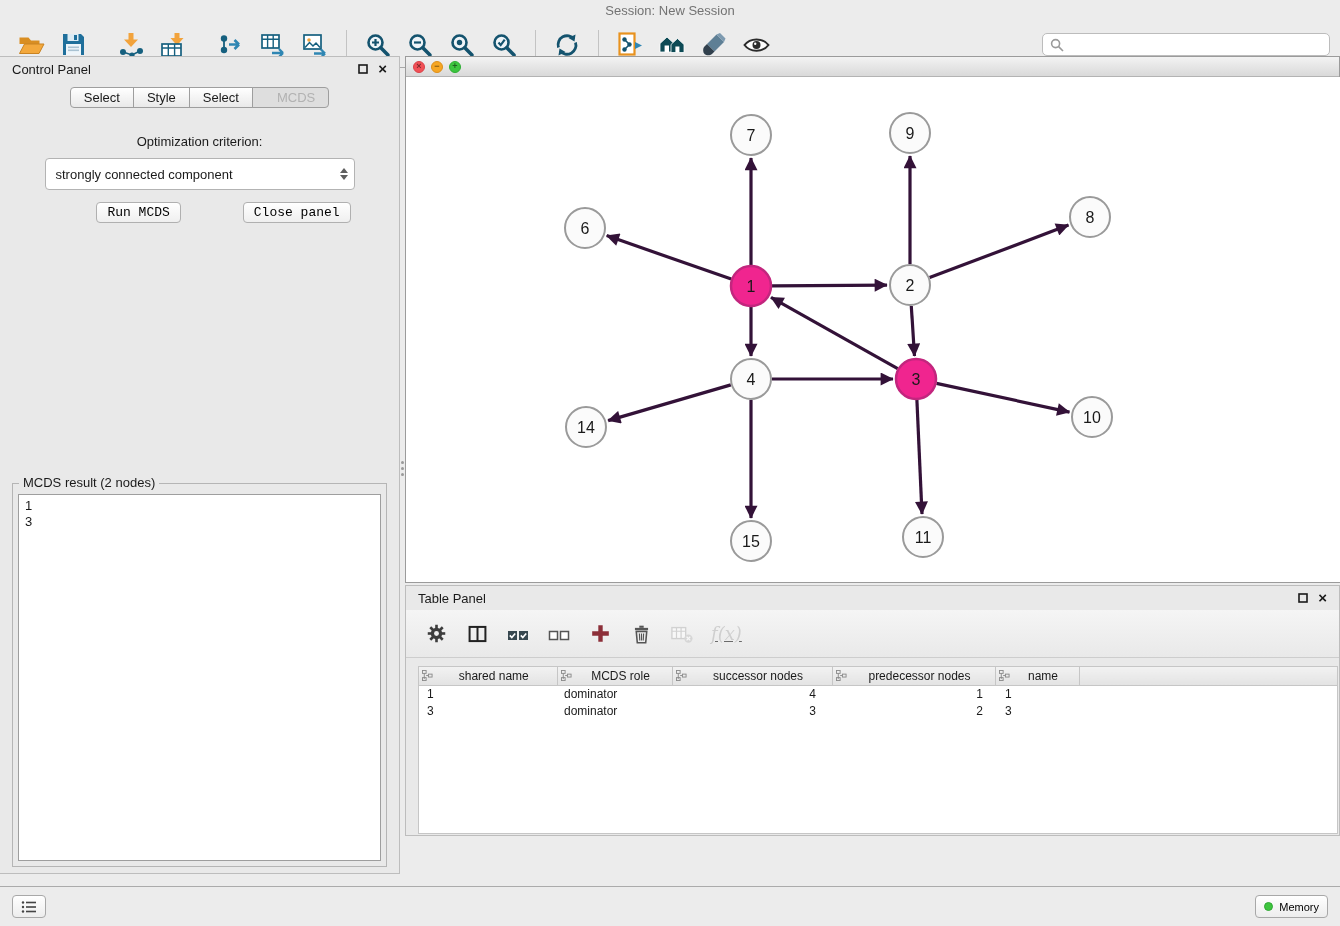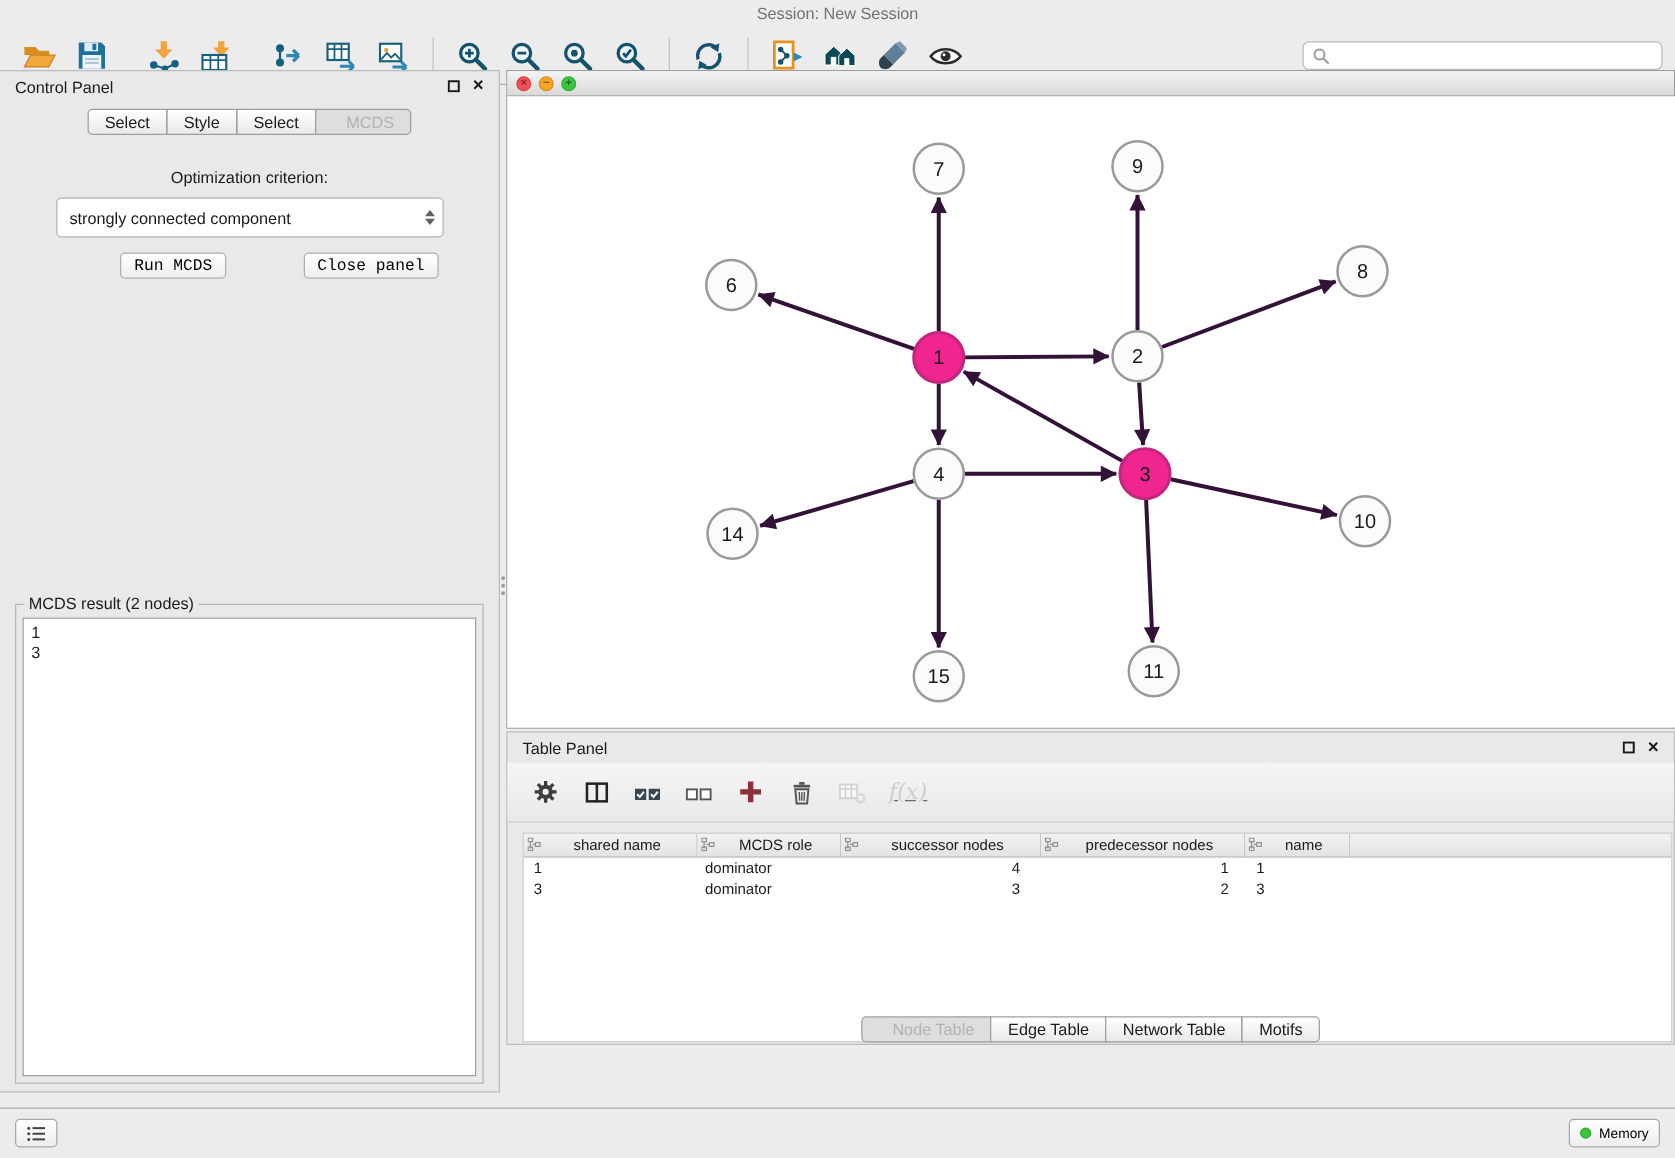--- a/index.html
+++ b/index.html
@@ -515,26 +515,20 @@
                 <td style="text-align: left; padding-left: 7px;">dominator</td>
                 <td style="text-align: right; padding-right: 16px;">3</td>
                 <td style="text-align: right; padding-right: 12px;">2</td>
                 <td style="text-align: left; padding-left: 10px;">3</td>
                 <td></td>
               </tr>
             </tbody>
         </table>
       </div>
 
-      <div class="tp-tabs">
-        <div class="tp-tab selected">Node Table</div>
-        <div class="tp-tab">Edge Table</div>
-        <div class="tp-tab">Network Table</div>
-        <div class="tp-tab">Motifs</div>
-      </div>
     </div>
   </div>
 
   <div class="statusbar">
     <button class="sb-btn">
       <svg width="16" height="14" viewBox="0 0 16 14">
         <circle cx="2" cy="2.5" r="1.2" fill="#444"></circle>
           <rect x="5" y="1.7" width="10" height="1.6" fill="#444"></rect>
         <circle cx="2" cy="7" r="1.2" fill="#444"></circle>
           <rect x="5" y="6.2" width="10" height="1.6" fill="#444"></rect>

